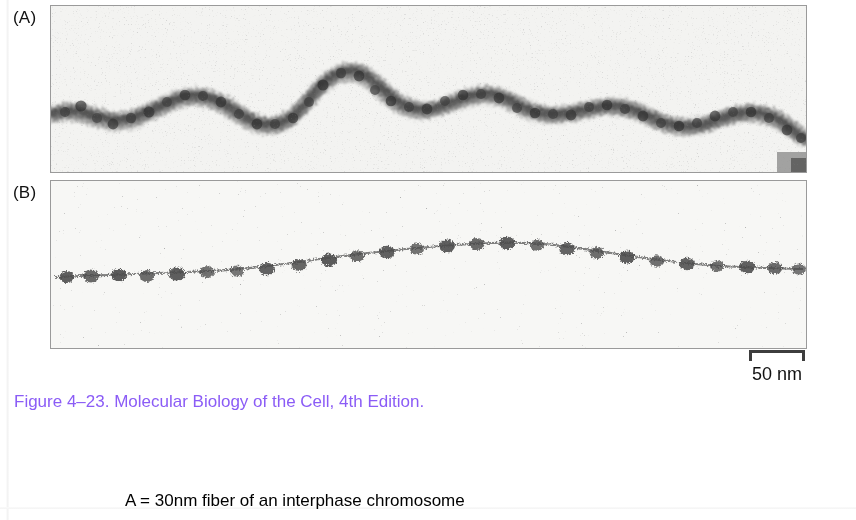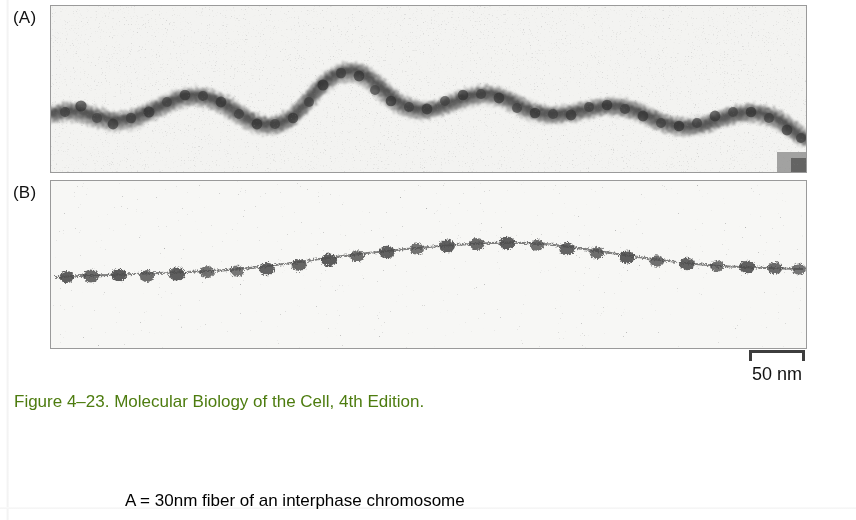--- a/index.html
+++ b/index.html
@@ -104,21 +104,21 @@
     color: #111111;
     white-space: nowrap;
   }
 
   
   #figure-caption {
     position: absolute;
     left: 14px; top: 391px;
     font-size: 17px;
     line-height: 21px;
-    color: #4d7c0f;
+    color: #8b5cf6;
     white-space: nowrap;
   }
 
   
   #legend {
     position: absolute;
     left: 112px; top: 443px;
     font-size: 17px;
     line-height: 23px;
     color: #000000;

